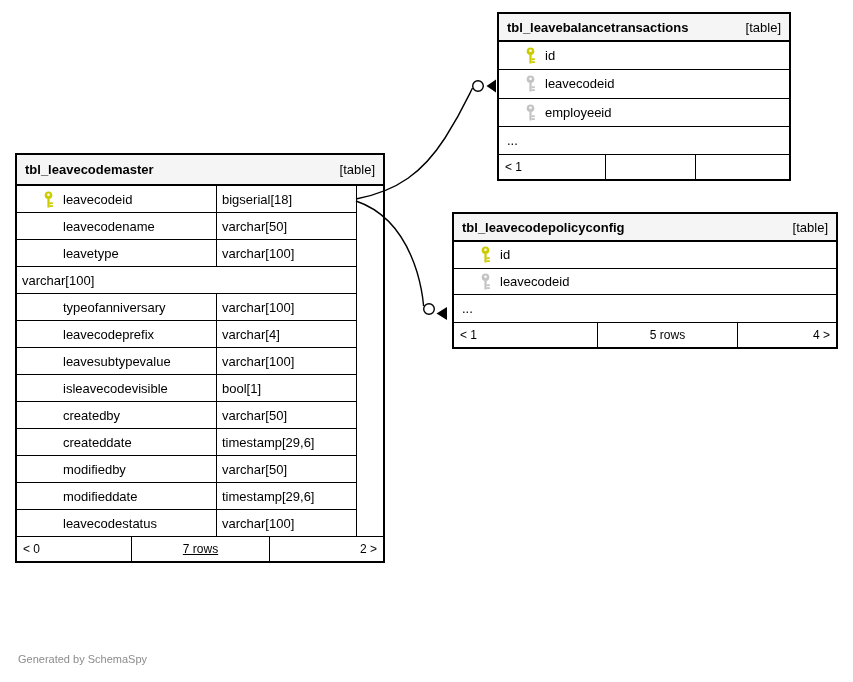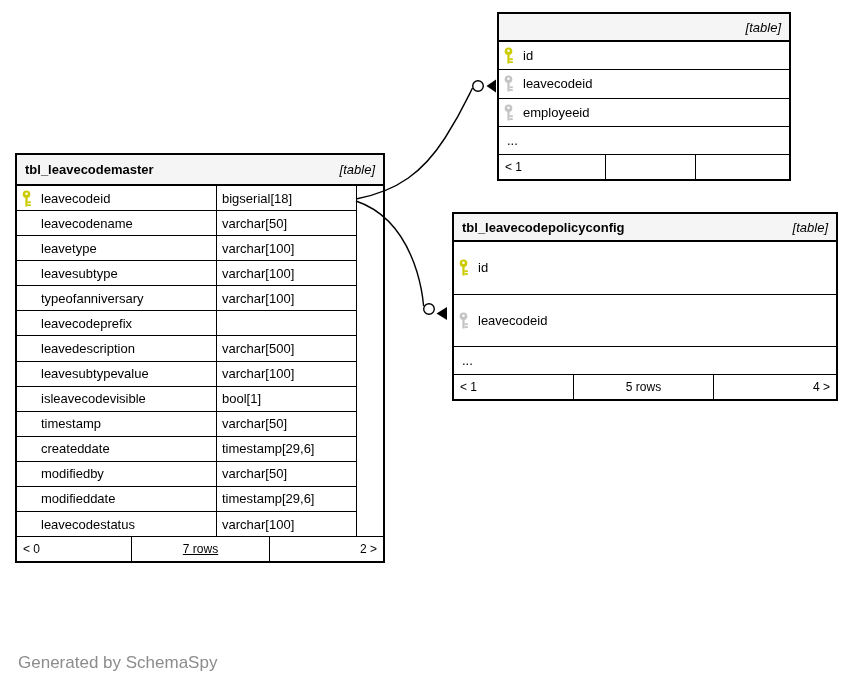--- a/index.html
+++ b/index.html
@@ -13,54 +13,54 @@
   .tbl{
     position:absolute;background:#fff;border:2px solid var(--border);
     box-sizing:border-box;display:flex;flex-direction:column;
     font-size:13px;z-index:1;
   }
   .tbl-title{
     flex:0 0 26px;background:var(--title-bg);border-bottom:2px solid var(--border);
     display:flex;align-items:center;padding:0 8px;font-weight:bold;
   }
   .t-a .tbl-title{flex-basis:29px;}
-  .tbl-badge{margin-left:auto;font-weight:normal;font-style:italic;}
+  .tbl-badge{margin-left:auto;font-weight:normal;}
   .tbl-body{flex:1;display:flex;min-height:0;}
   .cols{display:flex;flex-direction:column;flex:1;min-width:0;}
   .t-a .cols{flex:0 0 339px;border-right:1px solid var(--border);}
   .t-a .gutter{flex:1;}
   .col-row{flex:1;display:flex;align-items:stretch;border-bottom:1px solid var(--border);min-height:0;}
   .cols .col-row:last-child{border-bottom:none;}
   .cell{display:flex;align-items:center;box-sizing:border-box;}
-  .cell.name{flex:1;padding-left:4px;}
+  .cell.name{flex:1;padding-left:26px;}
   .t-a .cell.name{flex:0 0 200px;border-right:1px solid var(--border);}
   .t-a .cell.type{flex:1;padding-left:5px;}
   .key-slot{width:12px;height:17px;margin-right:8px;flex:0 0 12px;display:inline-flex;}
   .key-slot.none{visibility:hidden;}
   .key-slot svg{width:11px;height:17px;}
   .key-pk{fill:var(--pk);}
   .key-fk{fill:var(--fk);}
   .ellipsis-row{flex:0 0 27px;display:flex;align-items:center;padding-left:8px;}
   .tbl-footer{
     flex:0 0 24px;border-top:1px solid var(--border);display:flex;
     align-items:stretch;font-size:12px;
   }
   .f-cell{display:flex;align-items:center;box-sizing:border-box;padding:0 6px;}
   .f-mid{border-left:1px solid var(--border);border-right:1px solid var(--border);justify-content:center;}
   .f-right{flex:1;justify-content:flex-end;}
   .t-a .f-left{flex:0 0 114px;}  .t-a .f-mid{flex:0 0 139px;text-decoration:underline;}
   .t-b .f-left{flex:0 0 106px;}  .t-b .f-mid{flex:0 0 91px;}
-  .t-c .f-left{flex:0 0 119px;}  .t-c .f-mid{flex:0 0 141px;}
+  .t-c .f-left{flex:0 0 119px;}  .t-c .f-mid{flex:0 0 141px;margin-left:24px;}
   
   .overlay{position:absolute;left:0;top:0;z-index:5;pointer-events:none;}
   .edge{fill:none;stroke:var(--border);stroke-width:1.4;}
   .edge-dot{fill:#fff;stroke:var(--border);stroke-width:1.4;}
   .edge-arrow{fill:var(--border);}
   
-  .note{position:absolute;left:18px;top:653px;font-size:17px;color:var(--note);}
+  .note{position:absolute;left:18px;top:653px;font-size:11px;color:var(--note);}
 </style>
 </head>
 <body>
 
 <div class="canvas">
 
   <div class="tbl t-a" style="left:15px;top:153px;width:370px;height:410px">
     <div class="tbl-title">
       <span>tbl_leavecodemaster</span>
       <span class="tbl-badge">[table]</span>
@@ -92,64 +92,54 @@
           <span class="cell type">varchar[50]</span>
         </div>
         <div class="col-row">
           <span class="cell name">
               <span class="key-slot none"></span>
               <span>leavetype</span>
             </span>
           <span class="cell type">varchar[100]</span>
         </div>
         <div class="col-row">
-          <span class="cell name">
-              <span class="key-slot none"></span>
-              <span>leavesubtype</span>
-            </span>
           <span class="cell type">varchar[100]</span>
         </div>
         <div class="col-row">
           <span class="cell name">
               <span class="key-slot none"></span>
               <span>typeofanniversary</span>
             </span>
           <span class="cell type">varchar[100]</span>
         </div>
         <div class="col-row">
           <span class="cell name">
               <span class="key-slot none"></span>
               <span>leavecodeprefix</span>
             </span>
-        </div>
-        <div class="col-row">
-          <span class="cell name">
-              <span class="key-slot none"></span>
-              <span>leavedescription</span>
-            </span>
-          <span class="cell type">varchar[500]</span>
+          <span class="cell type">varchar[4]</span>
         </div>
         <div class="col-row">
           <span class="cell name">
               <span class="key-slot none"></span>
               <span>leavesubtypevalue</span>
             </span>
           <span class="cell type">varchar[100]</span>
         </div>
         <div class="col-row">
           <span class="cell name">
               <span class="key-slot none"></span>
               <span>isleavecodevisible</span>
             </span>
           <span class="cell type">bool[1]</span>
         </div>
         <div class="col-row">
           <span class="cell name">
               <span class="key-slot none"></span>
-              <span>timestamp</span>
+              <span>createdby</span>
             </span>
           <span class="cell type">varchar[50]</span>
         </div>
         <div class="col-row">
           <span class="cell name">
               <span class="key-slot none"></span>
               <span>createddate</span>
             </span>
           <span class="cell type">timestamp[29,6]</span>
         </div>
@@ -179,20 +169,21 @@
     </div>
     <div class="tbl-footer">
       <span class="f-cell f-left">&lt; 0</span>
       <span class="f-cell f-mid">7 rows</span>
       <span class="f-cell f-right">2 &gt;</span>
     </div>
   </div>
 
   <div class="tbl t-b" style="left:497px;top:12px;width:294px;height:169px">
     <div class="tbl-title">
+      <span>tbl_leavebalancetransactions</span>
       <span class="tbl-badge">[table]</span>
     </div>
     <div class="cols" style="flex:1;min-height:0;">
       <div class="col-row">
         <span class="cell name">
             <span class="key-slot">
               <svg viewBox="0 0 11 17">
                 <g class="key-pk">
                   <circle cx="5.5" cy="4.2" r="3.8"></circle>
                   <rect x="4.4" y="7.5" width="2.2" height="9"></rect>
@@ -239,21 +230,21 @@
       </div>
       <div class="ellipsis-row">...</div>
     </div>
     <div class="tbl-footer">
       <span class="f-cell f-left">&lt; 1</span>
       <span class="f-cell f-mid"></span>
       <span class="f-cell f-right"></span>
     </div>
   </div>
 
-  <div class="tbl t-c" style="left:452px;top:212px;width:386px;height:189px">
+  <div class="tbl t-c" style="left:452px;top:212px;width:386px;height:137px">
     <div class="tbl-title">
       <span>tbl_leavecodepolicyconfig</span>
       <span class="tbl-badge">[table]</span>
     </div>
     <div class="cols" style="flex:1;min-height:0;">
       <div class="col-row">
         <span class="cell name">
             <span class="key-slot">
               <svg viewBox="0 0 11 17">
                 <g class="key-pk">

